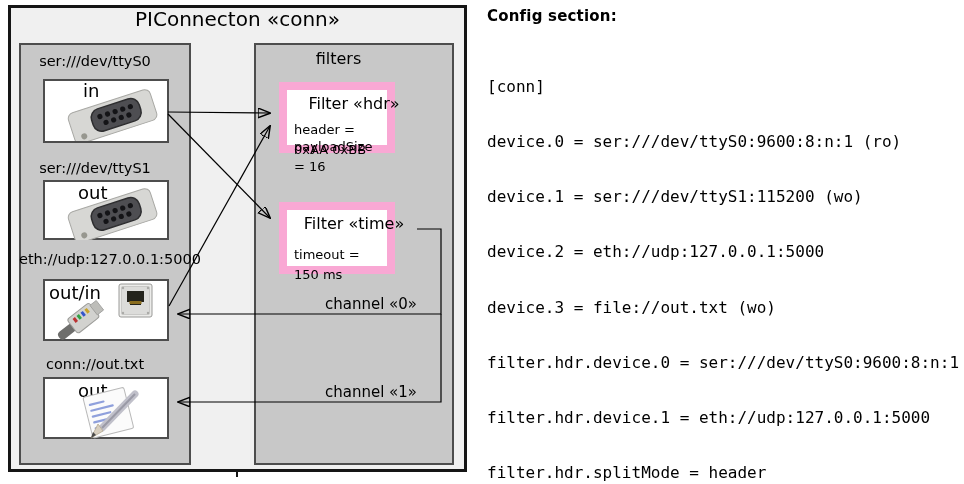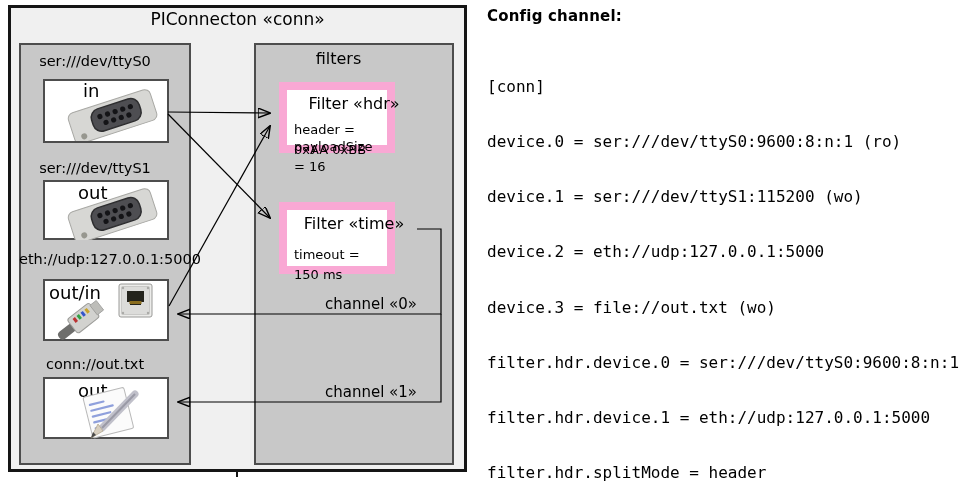--- a/index.html
+++ b/index.html
@@ -7,21 +7,21 @@
     position:relative; width:964px; height:484px; background:#ffffff;
     font-family:"DejaVu Sans", sans-serif; color:#000; overflow:hidden;
   }
   
   .outer-box {
     position:absolute; left:8px; top:5px; width:459px; height:467px;
     background:#f0f0f0; border:3px solid #151515; box-sizing:border-box;
   }
   .outer-title {
     position:absolute; left:8px; top:9px; width:459px; text-align:center;
-    font-size:17px; line-height:20px;
+    font-size:20px; line-height:20px;
   }
   .panel {
     position:absolute; background:#c8c8c8; border:2px solid #4d4d4d; box-sizing:border-box;
   }
   .devices-panel { left:19px; top:43px; width:172px; height:422px; }
   .filters-panel { left:254px; top:43px; width:200px; height:422px; }
   .filters-title {
     position:absolute; left:254px; top:49px; width:169px; text-align:center; font-size:16px;
   }
   .dev-label {
@@ -178,21 +178,21 @@
     </defs>
     <line x1="168" y1="112" x2="270" y2="113" marker-end="url(#arr)"></line>
     <line x1="168" y1="114" x2="270" y2="218" marker-end="url(#arr)"></line>
     <line x1="169" y1="306" x2="270" y2="126" marker-end="url(#arr)"></line>
     <path d="M417,229 L441,229 L441,314 L178,314" marker-end="url(#arr)"></path>
     <path d="M441,314 L441,402 L178,402" marker-end="url(#arr)"></path>
   </svg>
 
   <div class="bottom-tick"></div>
 
-  <div class="config-heading">Config channel:</div>
+  <div class="config-heading">Config section:</div>
   <div class="config-body">
     <div>[conn]</div>
     <div>device.0 = ser:///dev/ttyS0:9600:8:n:1 (ro)</div>
     <div>device.1 = ser:///dev/ttyS1:115200 (wo)</div>
     <div>device.2 = eth://udp:127.0.0.1:5000</div>
     <div>device.3 = file://out.txt (wo)</div>
     <div>filter.hdr.device.0 = ser:///dev/ttyS0:9600:8:n:1</div>
     <div>filter.hdr.device.1 = eth://udp:127.0.0.1:5000</div>
     <div>filter.hdr.splitMode = header</div>
     

